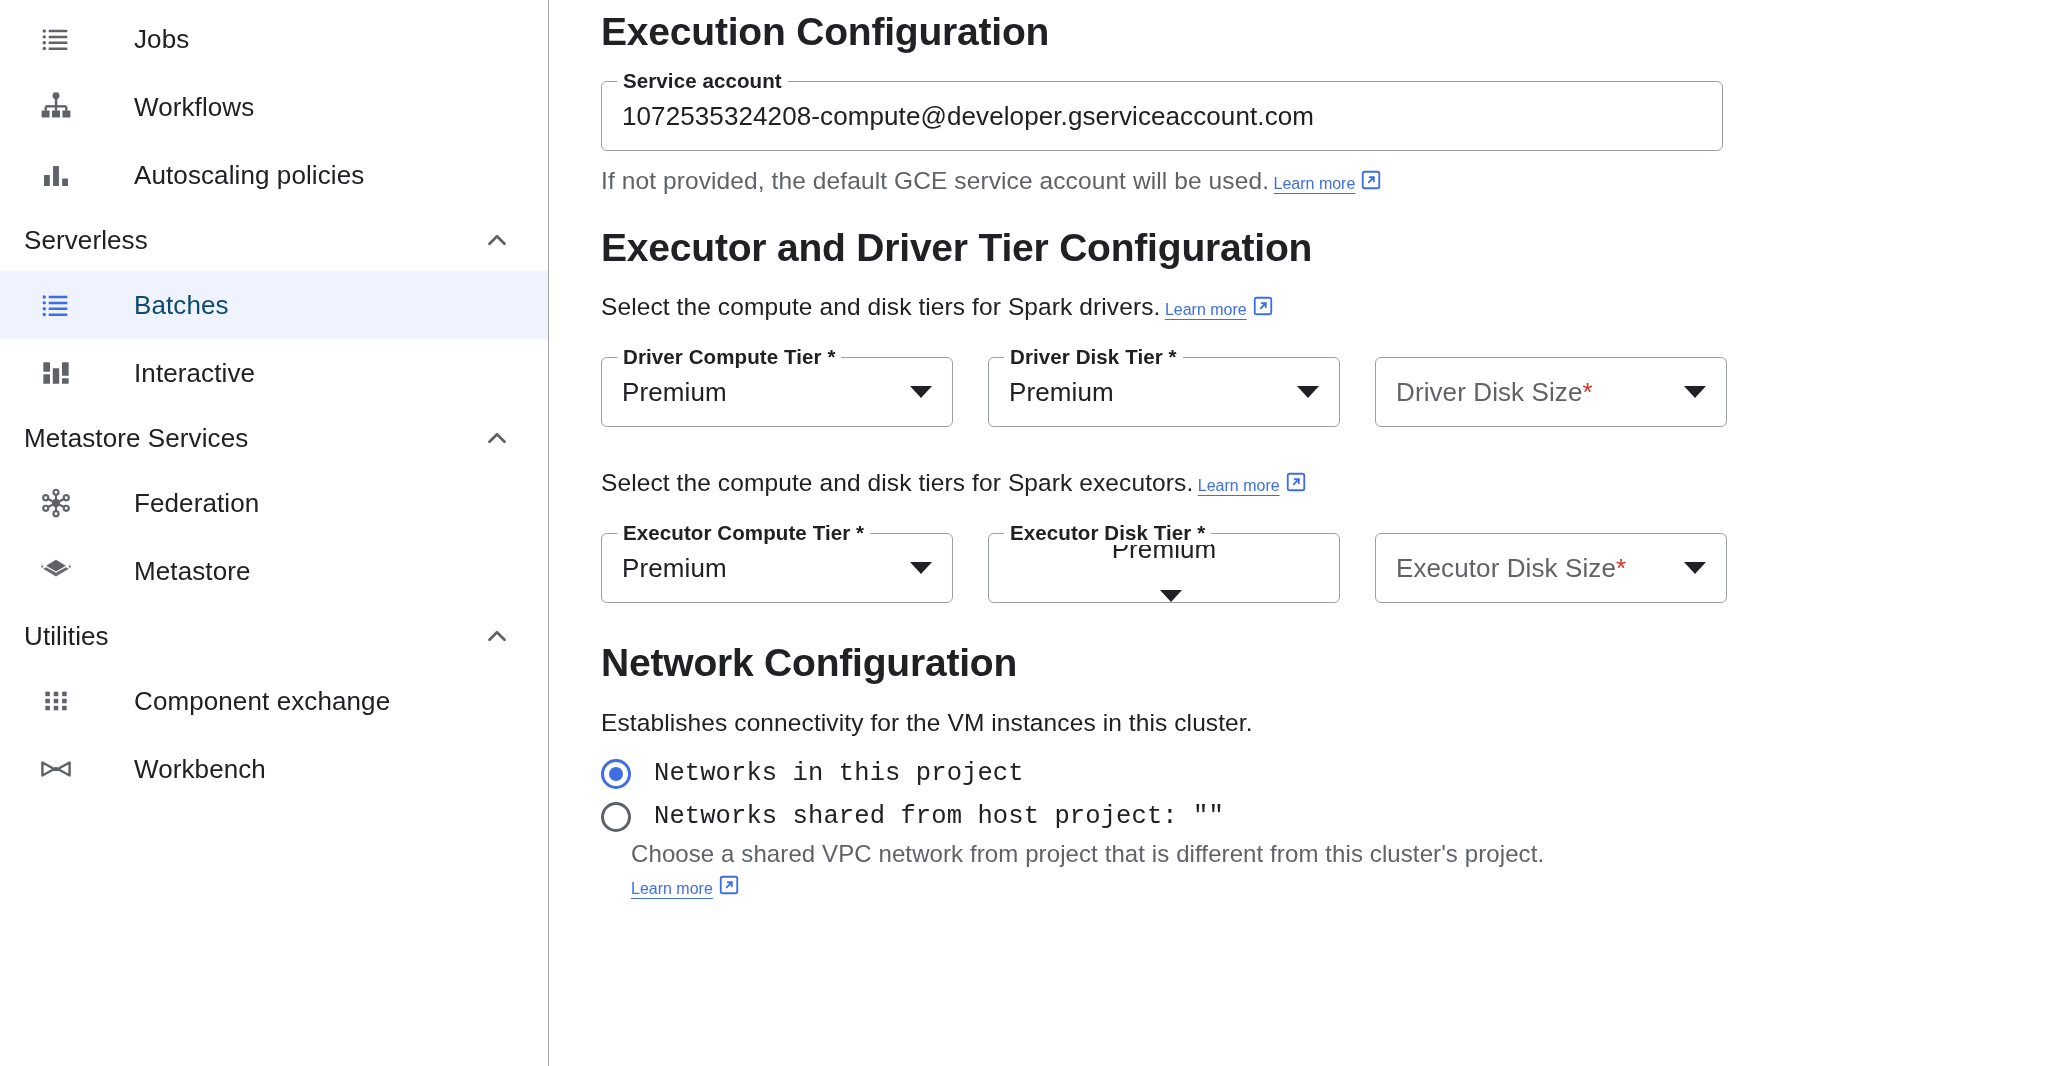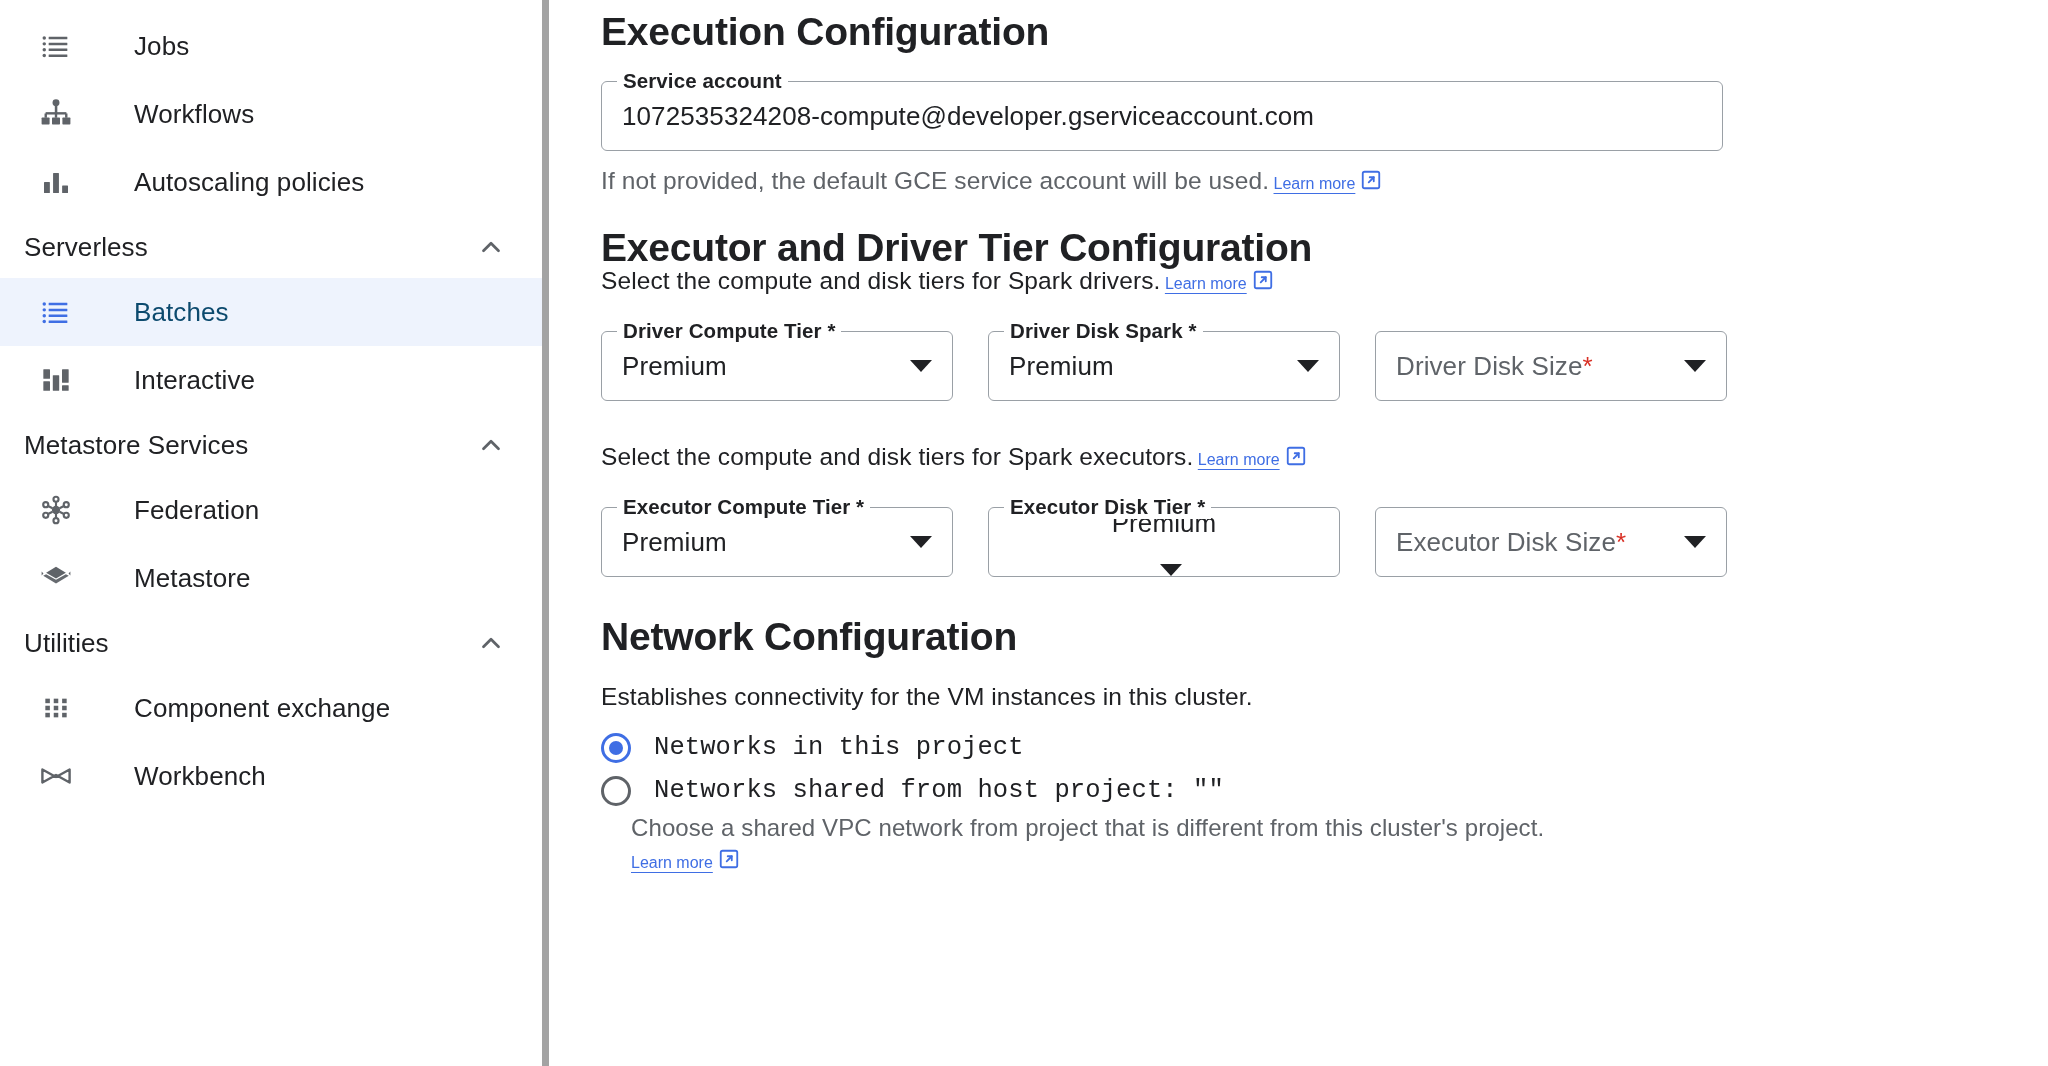--- a/index.html
+++ b/index.html
@@ -10,24 +10,24 @@
     font-family: "Liberation Sans", sans-serif;
     overflow: hidden;
   }
   .app { display: flex; width: 2048px; height: 1066px; }
 
   
   .sidebar {
     width: 549px;
     height: 1066px;
     background: #ffffff;
-    border-right: 7px solid #a3a3a3;
+    border-right: 1px solid #a3a3a3;
     position: relative;
     flex: 0 0 549px;
-    padding-top: 12px;
+    padding-top: 5px;
   }
   .nav-item {
     display: flex;
     align-items: center;
     height: 68px;
     padding-left: 34px;
     cursor: pointer;
     position: relative;
   }
   .nav-item .nav-icon {
@@ -381,38 +381,38 @@
         <span class="helper">If not provided, the default GCE service account will be used.</span>
         <a class="learn"><span>Learn more</span><span class="ext-ico"><svg width="22" height="22" viewBox="0 0 24 24" fill="none" stroke="#3f6ee4" stroke-width="2" stroke-linecap="round" stroke-linejoin="round">
                 <rect x="3" y="3" width="18" height="18" rx="2"></rect>
                 <path d="M9.5 14.5 15 9"></path>
                 <path d="M10.6 9H15v4.4"></path>
               </svg></span></a>
       </div>
 
       <h1 class="sec-title t-executor">Executor and Driver Tier Configuration</h1>
 
-      <div style="">
+      <div style="margin-top: 26px;">
         <span class="body-text">Select the compute and disk tiers for Spark drivers.</span>
         <a class="learn"><span>Learn more</span><span class="ext-ico"><svg width="22" height="22" viewBox="0 0 24 24" fill="none" stroke="#3f6ee4" stroke-width="2" stroke-linecap="round" stroke-linejoin="round">
                 <rect x="3" y="3" width="18" height="18" rx="2"></rect>
                 <path d="M9.5 14.5 15 9"></path>
                 <path d="M10.6 9H15v4.4"></path>
               </svg></span></a>
       </div>
 
       <div class="row-fields" style="margin-top: 36px;">
         <div class="field select" style="width:352px;">
           <span class="legend">Driver Compute Tier *</span>
           <span class="value">Premium</span>
           <span class="caret"></span>
         </div>
 
         <div class="field select" style="width:352px; margin-left: 35px;">
-          <span class="legend">Driver Disk Spark *</span>
+          <span class="legend">Driver Disk Tier *</span>
           <span class="value">Premium</span>
           <span class="caret"></span>
         </div>
 
         <div class="field select" style="width:352px; margin-left: 35px;">
           <span class="value placeholder"><span>Driver Disk Size</span><span class="req">*</span></span>
           <span class="caret"></span>
         </div>
       </div>
 

